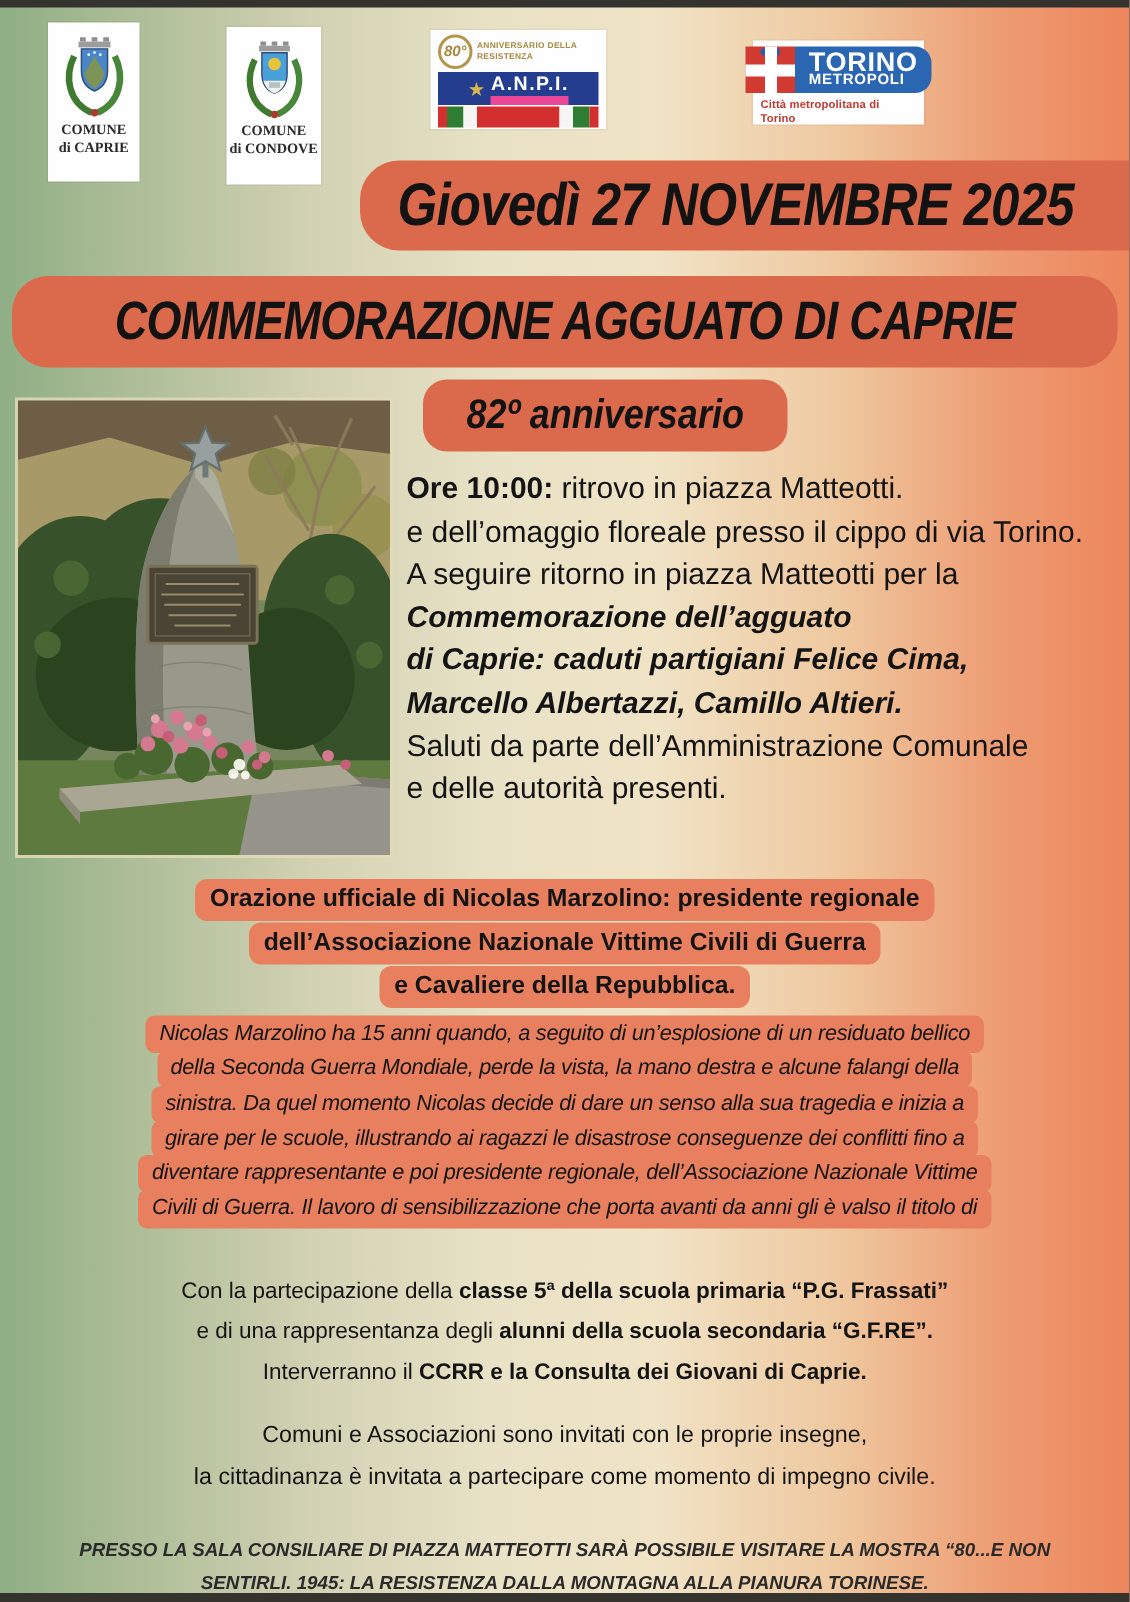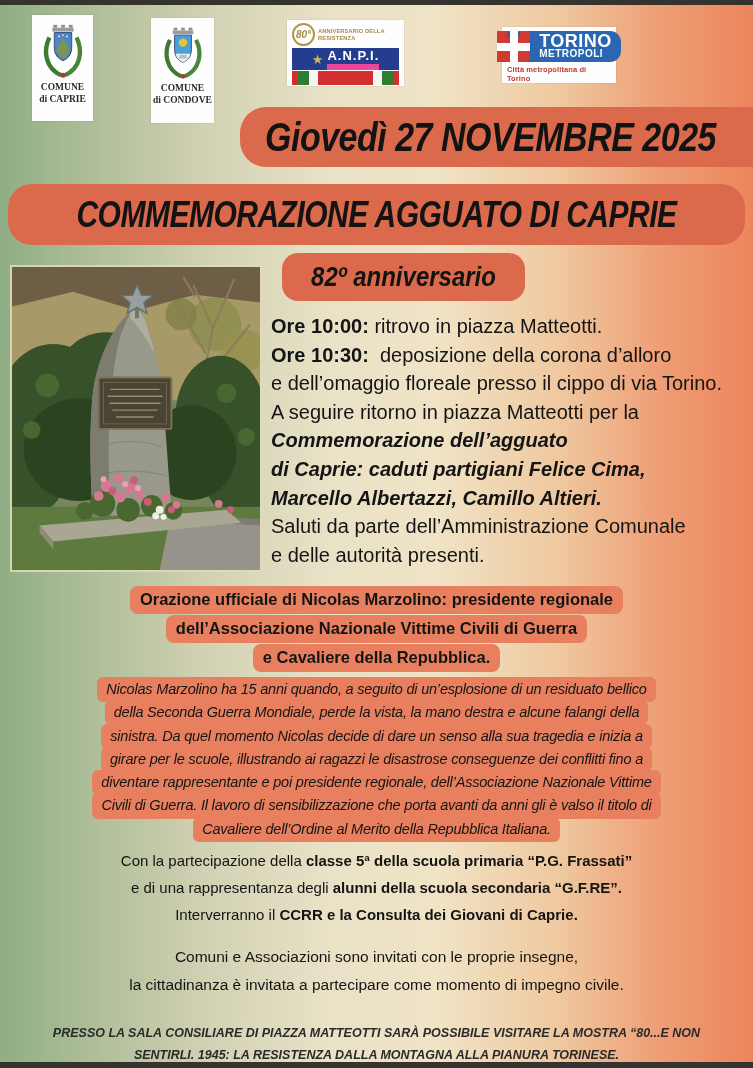--- a/index.html
+++ b/index.html
@@ -277,21 +277,20 @@
       <g fill="#fdfdf5" opacity="0.9">
         <circle cx="150" cy="246" r="4"></circle>
           <circle cx="146" cy="252" r="3.5"></circle>
           <circle cx="154" cy="253" r="3"></circle>
       </g>
     </svg>
   </div>
 
   <div class="schedule">
     <div class="ln"><span class="b">Ore 10:00:</span><span> ritrovo in piazza Matteotti.</span></div>
-    <div class="ln"><span class="b">Ore 10:30:</span><span> &nbsp;deposizione della corona d’alloro</span></div>
     <div class="ln"><span>e dell’omaggio floreale presso il cippo di via Torino.</span></div>
     <div class="ln"><span>A seguire ritorno in piazza Matteotti per la</span></div>
     <div class="ln"><span class="bi">Commemorazione dell’agguato</span></div>
     <div class="ln"><span class="bi">di Caprie: caduti partigiani Felice Cima,</span></div>
     <div class="ln"><span class="bi">Marcello Albertazzi, Camillo Altieri.</span></div>
     <div class="ln"><span>Saluti da parte dell’Amministrazione Comunale</span></div>
     <div class="ln"><span>e delle autorità presenti.</span></div>
   </div>
 
   <div class="center-block" id="oration">
@@ -300,21 +299,20 @@
     <div class="ln"><span class="hl">e Cavaliere della Repubblica.</span></div>
   </div>
 
   <div class="center-block" id="bio">
     <div class="ln"><span class="hl">Nicolas Marzolino ha 15 anni quando, a seguito di un’esplosione di un residuato bellico</span></div>
     <div class="ln"><span class="hl">della Seconda Guerra Mondiale, perde la vista, la mano destra e alcune falangi della</span></div>
     <div class="ln"><span class="hl">sinistra. Da quel momento Nicolas decide di dare un senso alla sua tragedia e inizia a</span></div>
     <div class="ln"><span class="hl">girare per le scuole, illustrando ai ragazzi le disastrose conseguenze dei conflitti fino a</span></div>
     <div class="ln"><span class="hl">diventare rappresentante e poi presidente regionale, dell’Associazione Nazionale Vittime</span></div>
     <div class="ln"><span class="hl">Civili di Guerra. Il lavoro di sensibilizzazione che porta avanti da anni gli è valso il titolo di</span></div>
-    <div class="ln"><span class="hl">Cavaliere dell’Ordine al Merito della Repubblica Italiana.</span></div>
   </div>
 
   <div class="center-block" id="participation">
     <div class="ln"><span>Con la partecipazione della </span><span class="b">classe 5ª della scuola primaria “P.G. Frassati”</span></div>
     <div class="ln"><span>e di una rappresentanza degli </span><span class="b">alunni della scuola secondaria “G.F.RE”.</span></div>
     <div class="ln"><span>Interverranno il </span><span class="b">CCRR e la Consulta dei Giovani di Caprie.</span></div>
   </div>
 
   <div class="center-block" id="invitation">
     <div class="ln">Comuni e Associazioni sono invitati con le proprie insegne,</div>

